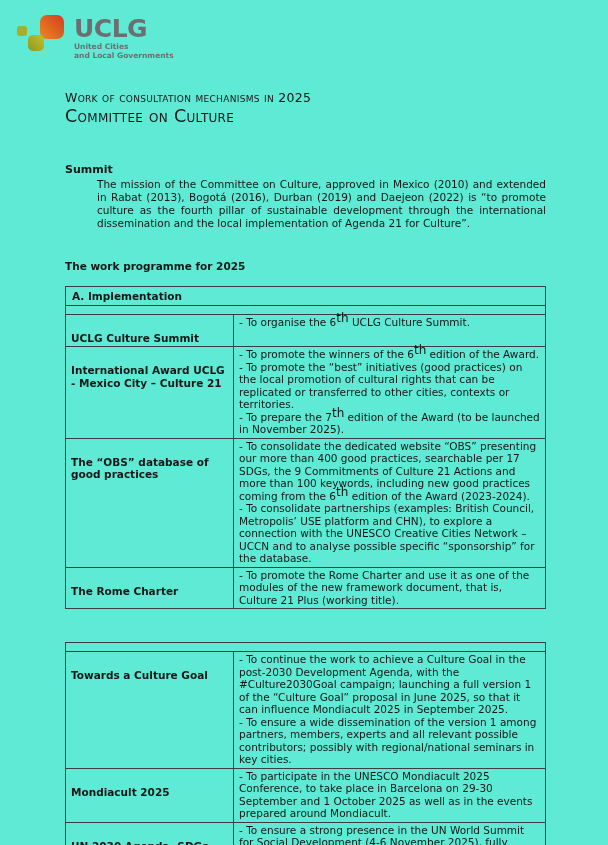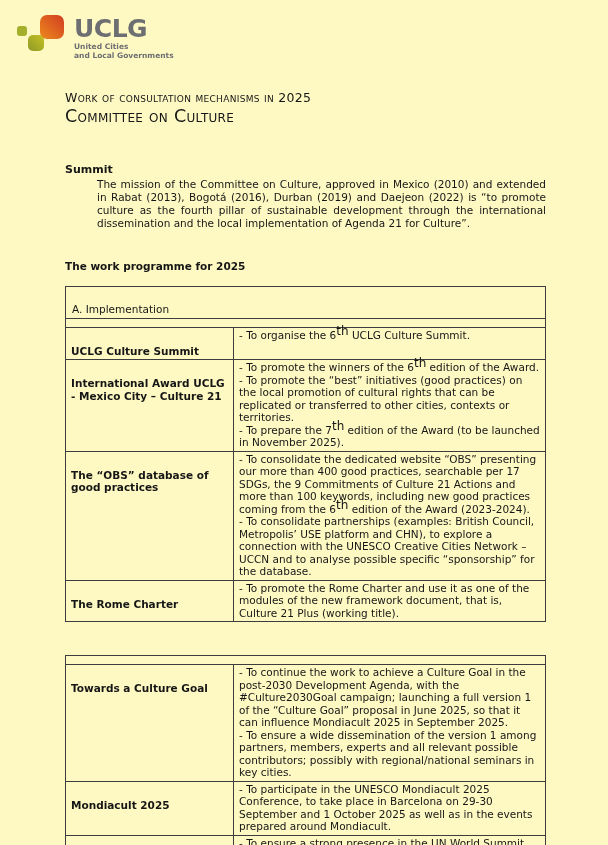--- a/index.html
+++ b/index.html
@@ -5,21 +5,21 @@
   * { margin: 0; padding: 0; box-sizing: border-box; }
   html, body { background: #ffffff; }
   body {
     font-family: "DejaVu Sans", "Liberation Sans", sans-serif;
     color: #161616;
   }
   .page {
     position: relative;
     width: 608px;
     height: 845px;
-    background: #fef9c3;
+    background: #5eead4;
     overflow: hidden;
   }
 
   
   .logo {
     position: absolute;
     top: 14px;
     left: 15px;
     display: flex;
     align-items: flex-start;
@@ -115,23 +115,23 @@
   .table-b { margin-top: 33px; }
   .col-label { width: 168px; }
   table.work-table td {
     border: 1px solid #3d3d3d;
     vertical-align: top;
     font-size: 10.5px;
     line-height: 12.5px;
   }
   td.section-cell {
     font-size: 13.5px;
-    font-weight: normal;
+    font-weight: bold;
     line-height: 16px;
-    padding: 16px 6px 2px 6px;
+    padding: 3px 6px 2px 6px;
   }
   tr.spacer-row td { height: 9px; padding: 0; }
   td.cell-label {
     font-weight: bold;
     padding: 17px 5px 2px 5px;
   }
   td.cell-content {
     padding: 1px 5px 2px 5px;
   }
   .bullet { margin: 0; }

